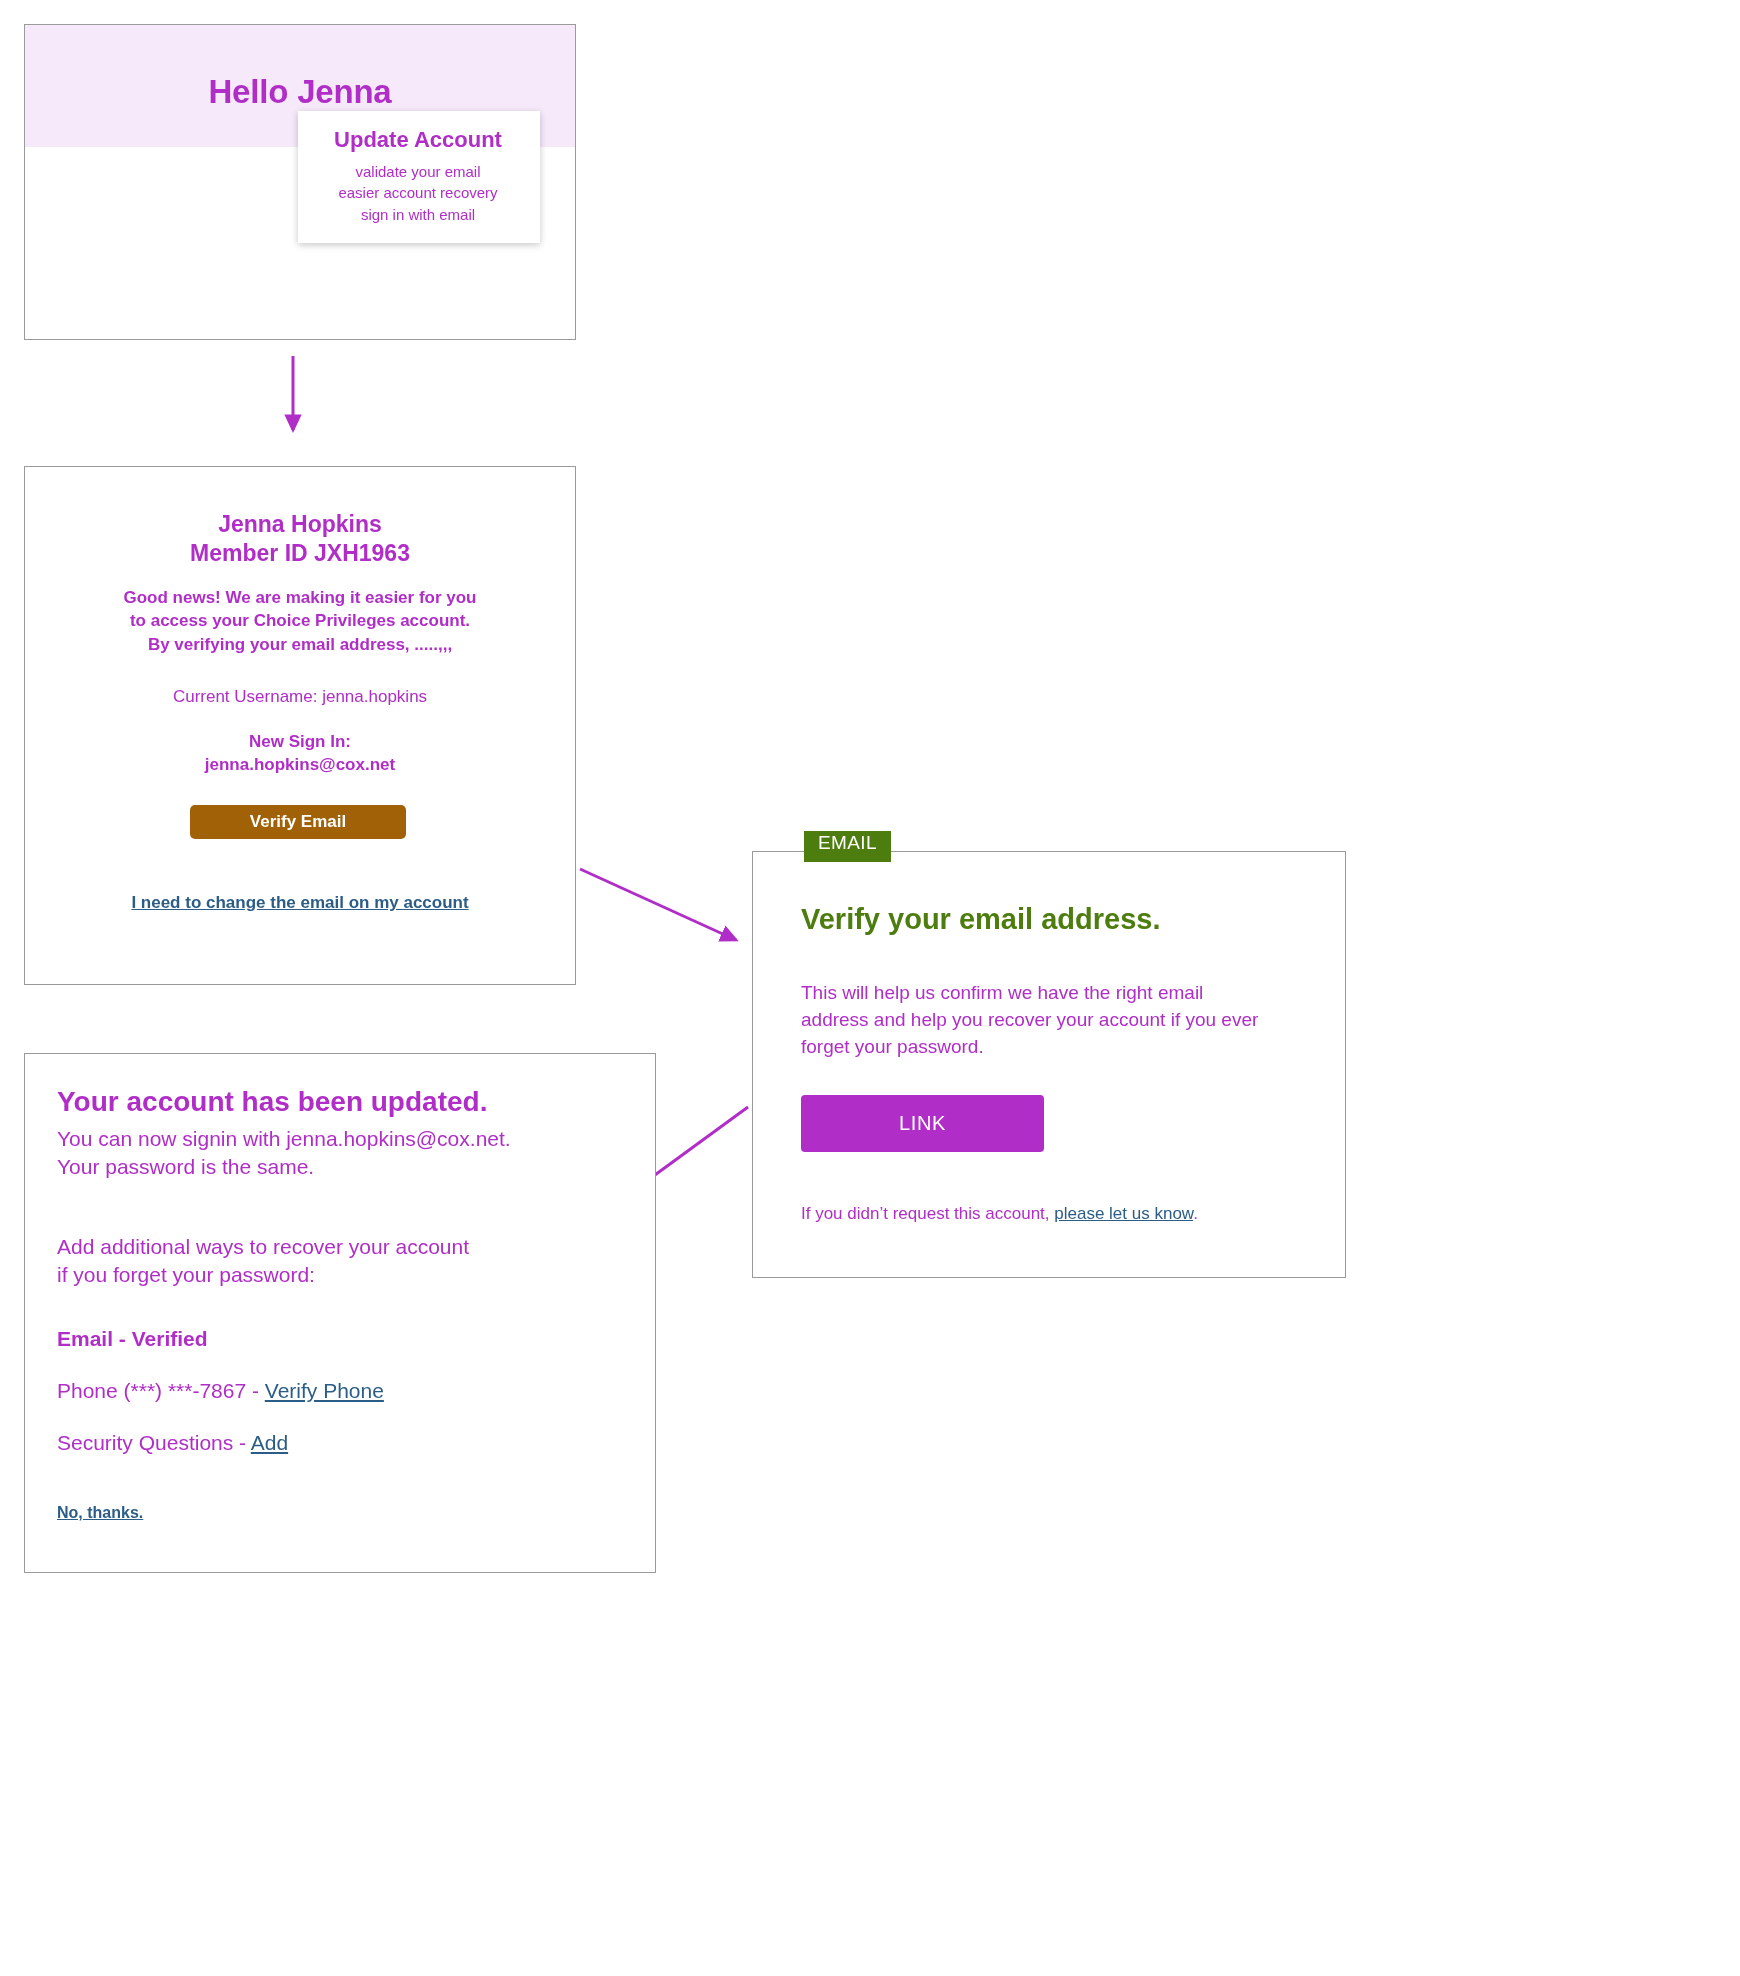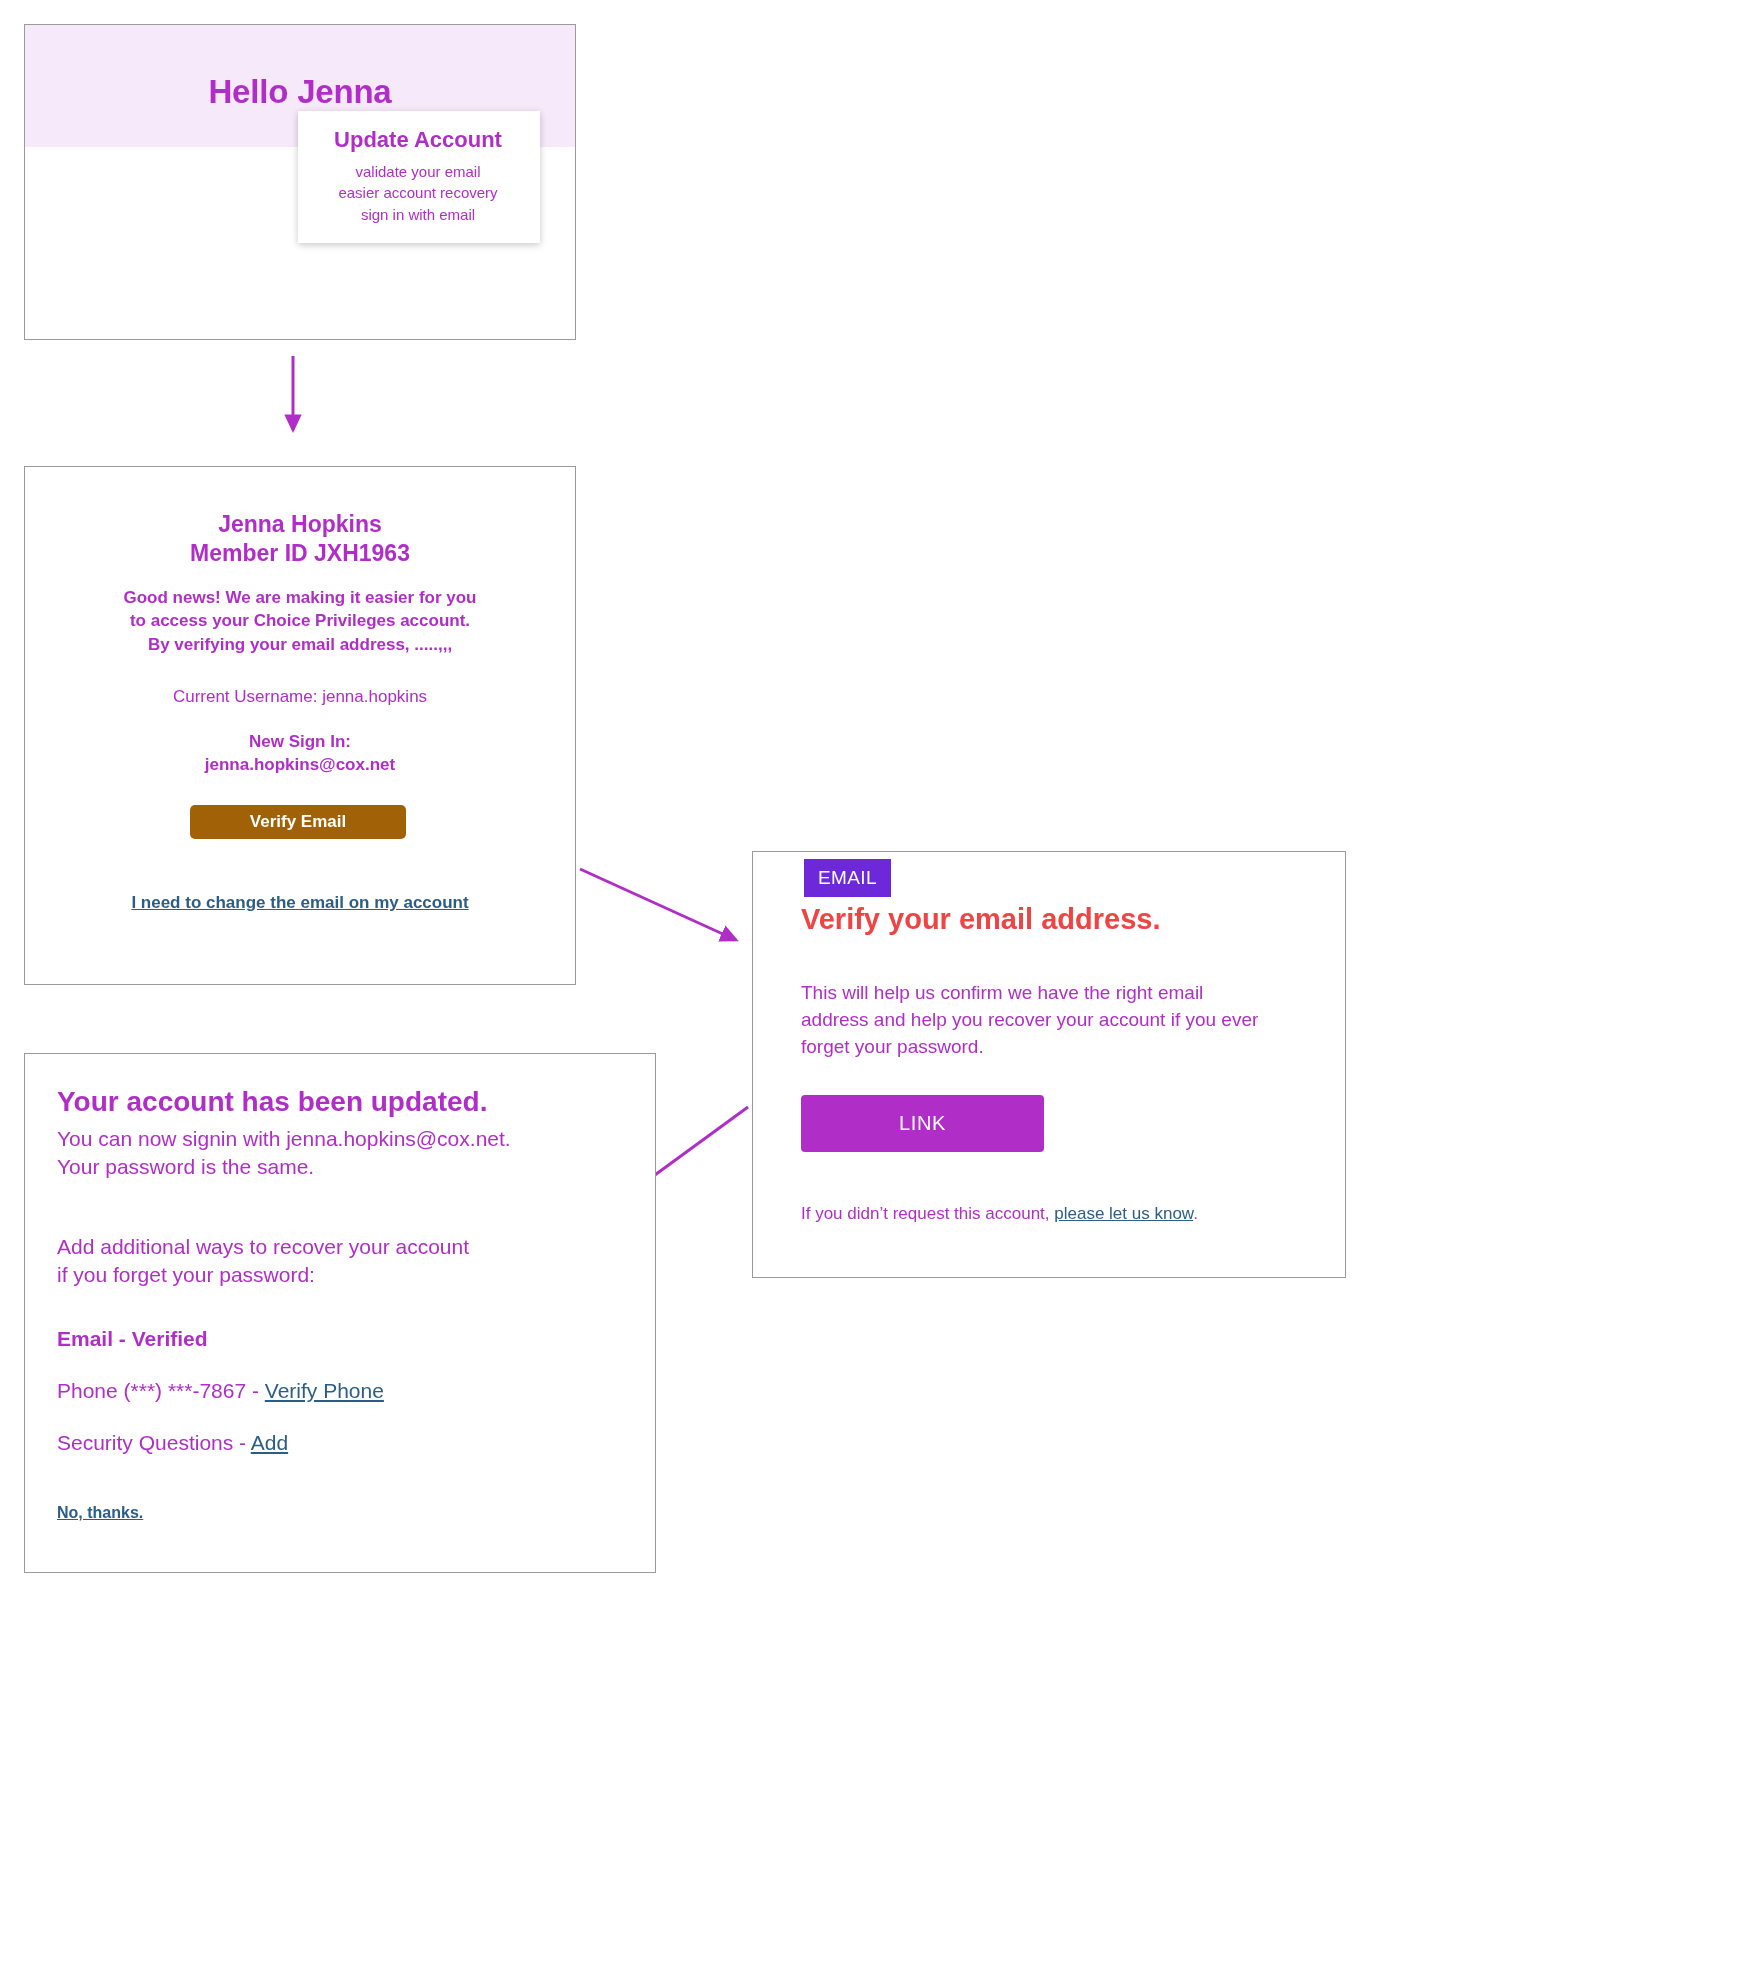--- a/index.html
+++ b/index.html
@@ -162,35 +162,34 @@
   #panel-email {
     left: 752px;
     top: 851px;
     width: 594px;
     height: 427px;
   }
   #email-badge {
     position: absolute;
     left: 51px;
     top: -21px;
-    padding: 8px 14px 8px 14px;
-    background: #6d28d9;
+    padding: 1px 14px 8px 14px;
+    background: #4d7c0f;
     color: #ffffff;
     font-size: 19px;
     letter-spacing: 0.4px;
-    margin-top: 28px;
   }
   #email-heading {
     position: absolute;
     left: 48px;
     top: 51px;
     width: 500px;
     font-size: 29px;
     font-weight: bold;
-    color: #ef4444;
+    color: #4d7c0f;
   }
   #email-body {
     position: absolute;
     left: 48px;
     top: 128px;
     width: 475px;
     font-size: 19px;
     color: #b02ec7;
     line-height: 1.42;
   }

